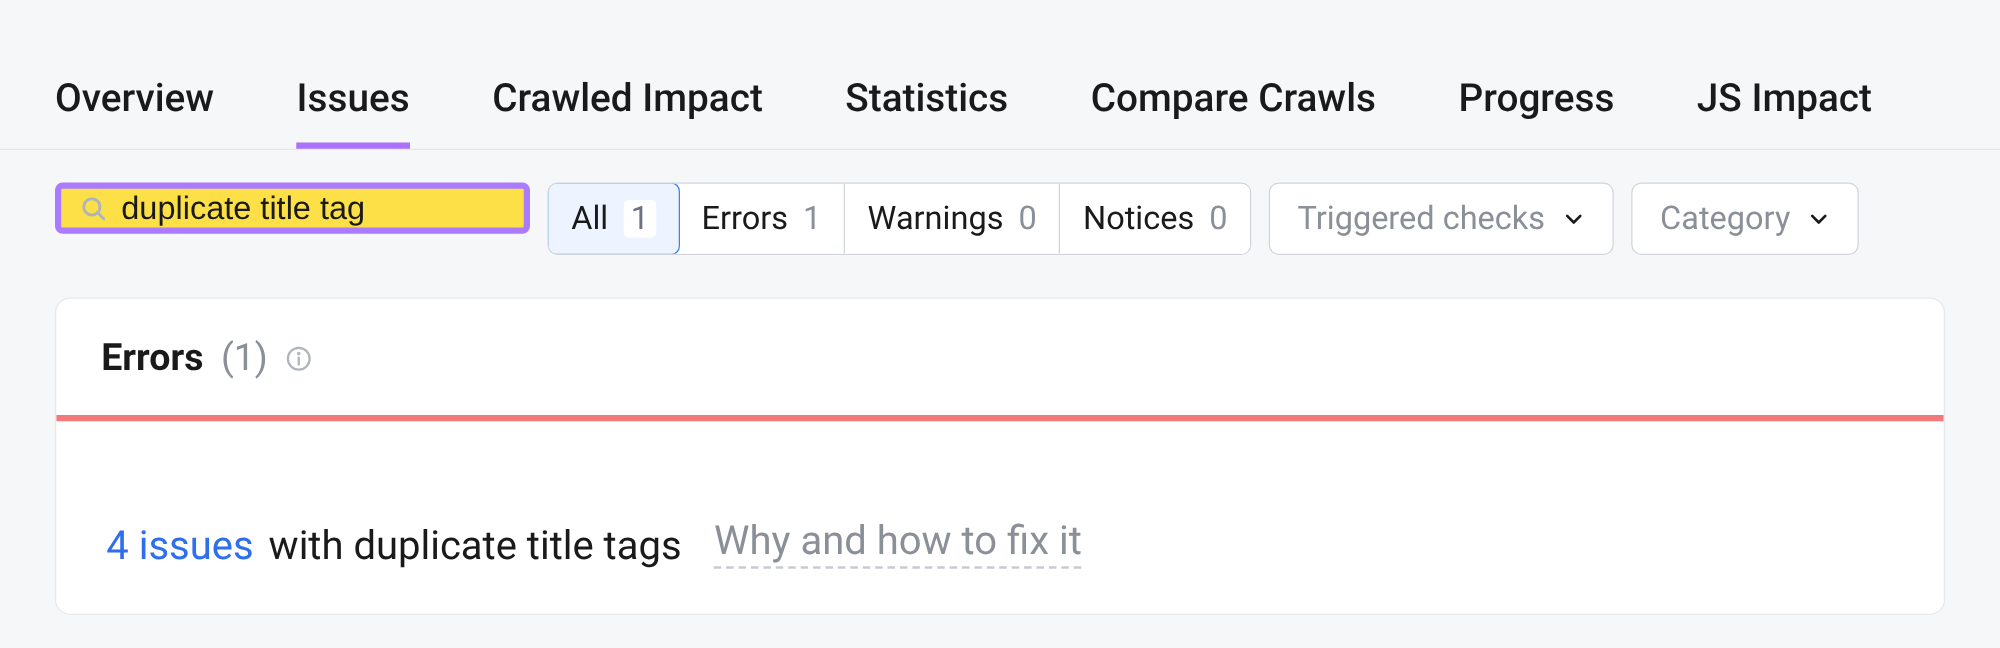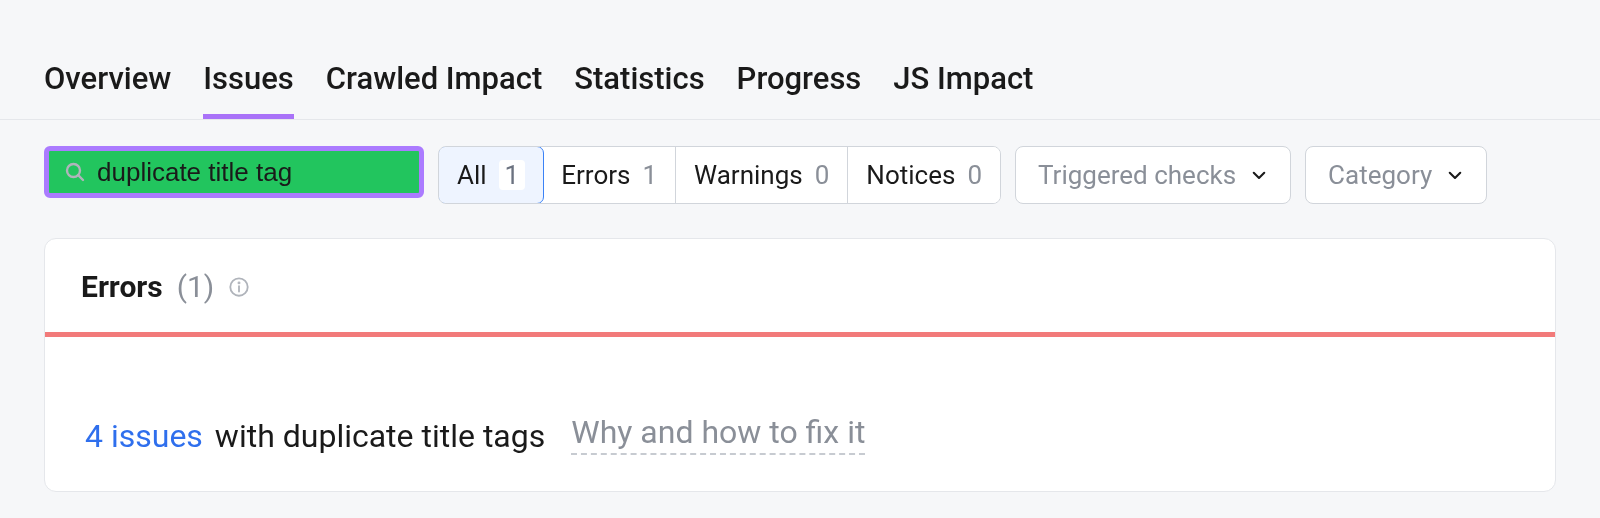--- a/index.html
+++ b/index.html
@@ -13,21 +13,21 @@
       width: 1600px;
       height: 518px;
       overflow: hidden;
       color: #1a1a1a;
     }
 
     
     .tabs {
       display: flex;
       align-items: flex-end;
-      gap: 32px;
+      gap: 66px;
       padding: 38px 44px 0 44px;
       border-bottom: 1px solid #e5e7eb;
       height: 120px;
     }
     .tab {
       font-size: 31px;
       font-weight: 500;
       color: #1a1a1a;
       padding-bottom: 22px;
       cursor: pointer;
@@ -49,26 +49,26 @@
       display: flex;
       align-items: stretch;
       gap: 14px;
       padding: 26px 44px 0 44px;
     }
 
     .search-wrap {
       display: flex;
       align-items: center;
       gap: 10px;
-      background: #22c55e;
+      background: #fde047;
       border: 5px solid #ab7bff;
       border-radius: 6px;
       padding: 6px 12px 6px 14px;
       width: 380px;
-      height: 52px;
+      height: 41px;
     }
     .search-wrap input {
       flex: 1;
       border: none;
       outline: none;
       font-size: 26px;
       color: #1a1a1a;
       background: transparent;
     }
     .icon-svg {
@@ -189,20 +189,21 @@
     }
   </style>
 </head>
 <body>
 
 <nav class="tabs">
   <div class="tab">Overview</div>
   <div class="tab active">Issues</div>
   <div class="tab">Crawled Impact</div>
   <div class="tab">Statistics</div>
+  <div class="tab">Compare Crawls</div>
   <div class="tab">Progress</div>
   <div class="tab">JS Impact</div>
 </nav>
 
 <div class="filter-row">
 
   <div class="search-wrap">
     <span>
       <svg class="icon-svg" width="24" height="24" viewBox="0 0 24 24" fill="none" stroke="#b0b4bb" stroke-width="2.4" stroke-linecap="round" stroke-linejoin="round">
         <circle cx="10.5" cy="10.5" r="6.5"></circle>

